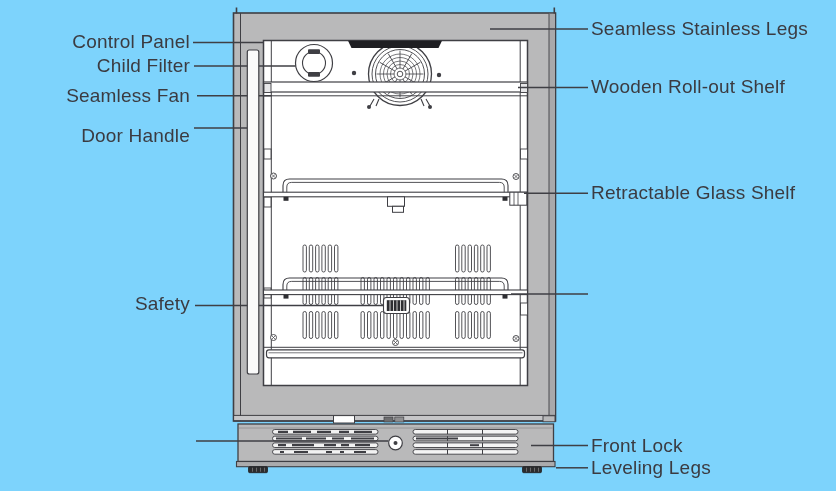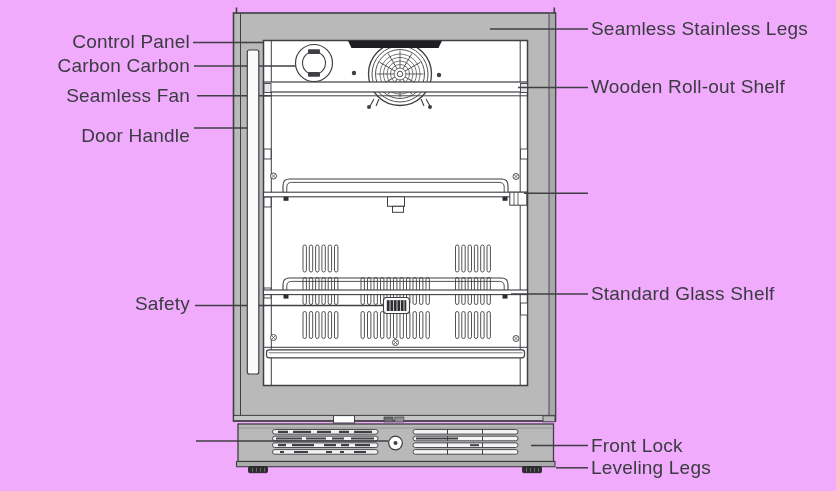--- a/index.html
+++ b/index.html
@@ -1,17 +1,17 @@
 <!DOCTYPE html>
 <html><head>
 <meta charset="utf-8">
 <style>
   html,body{margin:0;padding:0;background:#ffffff;}
   .stage{
-    position:relative;width:836px;height:491px;background:#f0abfc;
+    position:relative;width:836px;height:491px;background:#7dd3fc;
     font-family:"Liberation Sans",sans-serif;overflow:hidden;
   }
   .diagram-svg{position:absolute;left:0;top:0;}
   .lbl{
     position:absolute;font-size:19px;line-height:22px;color:#3b3b41;
     white-space:nowrap;transform:translateY(-50%);letter-spacing:.2px;font-weight:500;
   }
   .lbl-left{right:646px;text-align:right;}
   .lbl-right{left:591px;text-align:left;}
 </style>
@@ -245,24 +245,24 @@
       <line x1="524" y1="193.2" x2="588" y2="193.2"></line>
       <line x1="511" y1="294" x2="588" y2="294"></line>
       <line x1="531" y1="445.5" x2="588" y2="445.5"></line>
       <line x1="556" y1="467.8" x2="588" y2="467.8"></line>
     </g>
 
     <rect x="247.3" y="50" width="11.5" height="324" rx="2" fill="#fafafa" stroke="#3f3f44" stroke-width="1.2"></rect>
   </svg>
 
   <div class="lbl lbl-left" style="top:41.5px">Control Panel</div>
-  <div class="lbl lbl-left" style="top:66px">Carbon Carbon</div>
+  <div class="lbl lbl-left" style="top:66px">Child Filter</div>
   <div class="lbl lbl-left" style="top:96px">Seamless Fan</div>
   <div class="lbl lbl-left" style="top:136px">Door Handle</div>
   <div class="lbl lbl-left" style="top:304px">Safety</div>
 
   <div class="lbl lbl-right" style="top:29px">Seamless Stainless Legs</div>
   <div class="lbl lbl-right" style="top:87px">Wooden Roll-out Shelf</div>
-  <div class="lbl lbl-right" style="top:294px">Standard Glass Shelf</div>
+  <div class="lbl lbl-right" style="top:193px">Retractable Glass Shelf</div>
   <div class="lbl lbl-right" style="top:445.5px">Front Lock</div>
   <div class="lbl lbl-right" style="top:467.5px">Leveling Legs</div>
 
 </div>
 
 </body></html>

